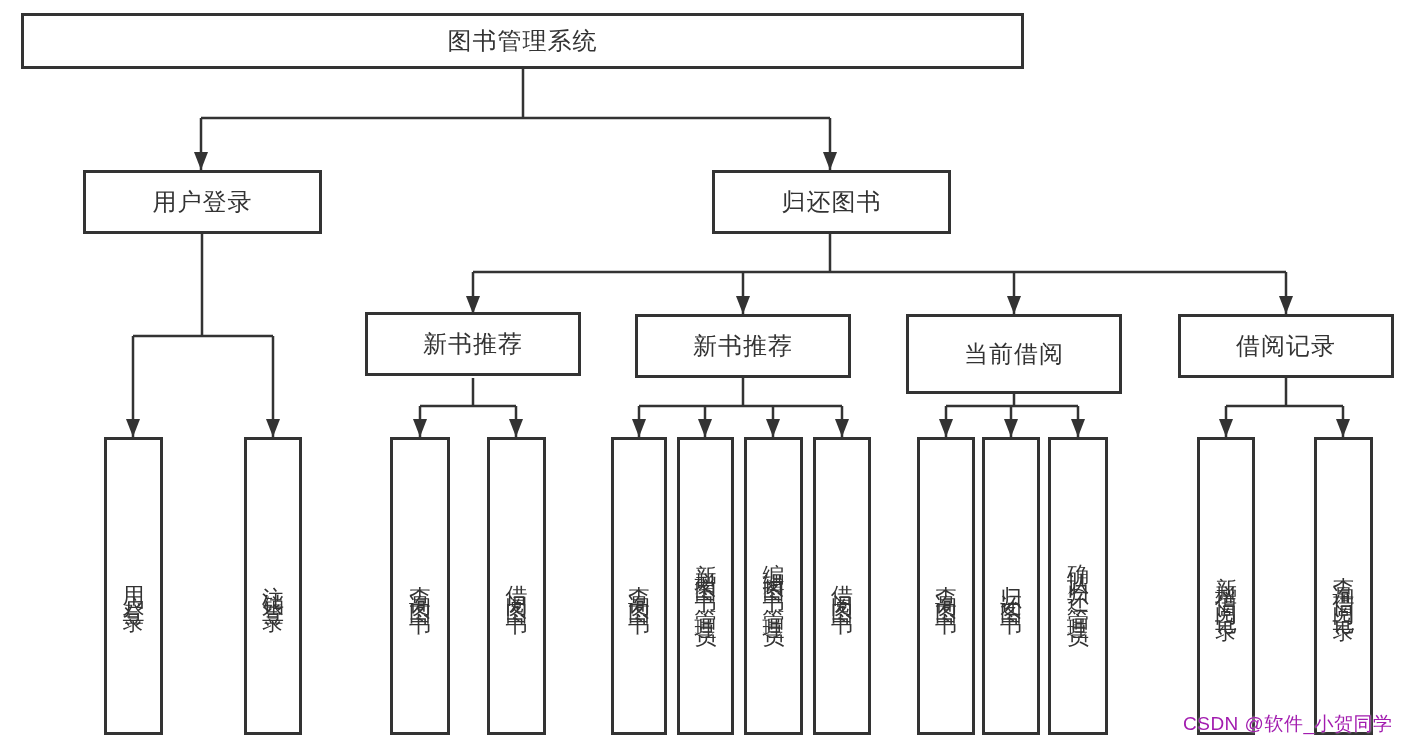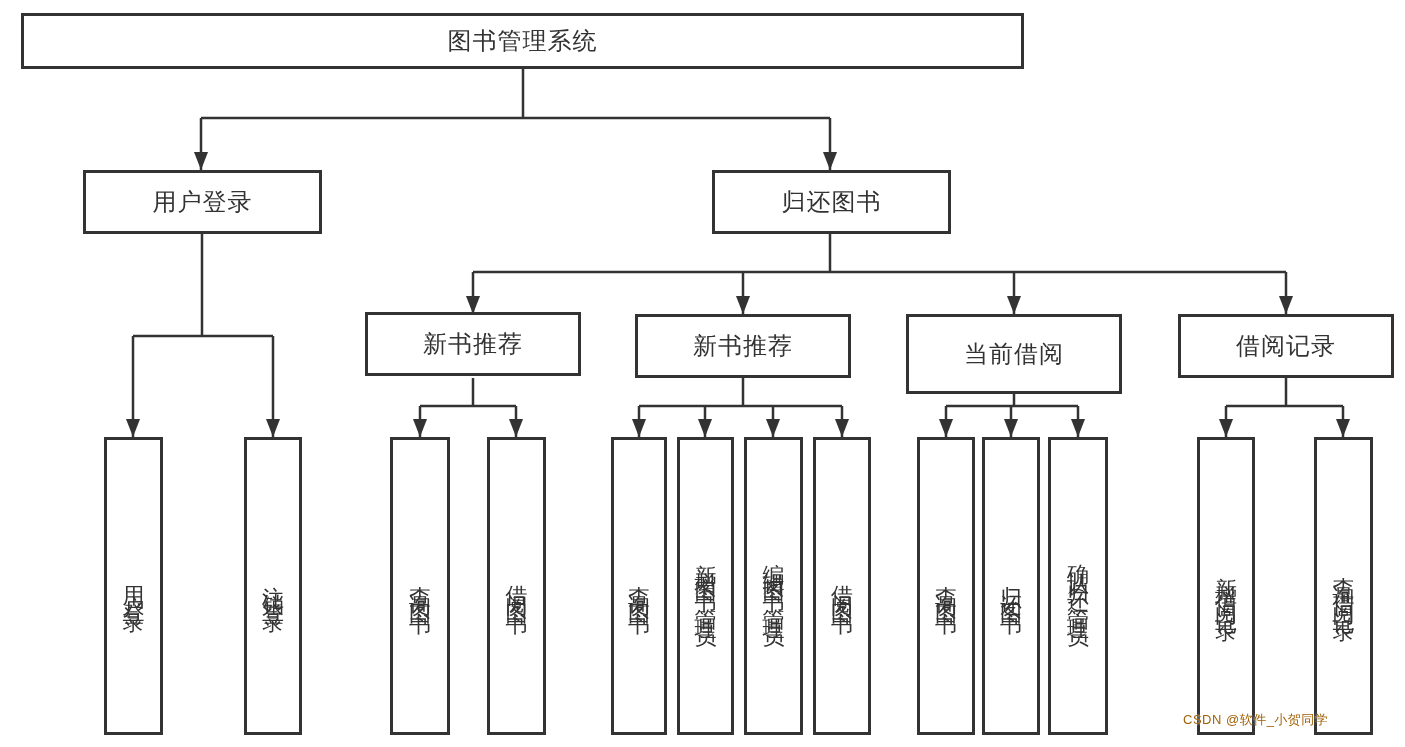--- a/index.html
+++ b/index.html
@@ -11,22 +11,22 @@
   .node{
     position:absolute;box-sizing:border-box;border:3px solid #333333;background:#ffffff;
     display:flex;align-items:center;justify-content:center;
   }
   .node .htext{font-size:24px;letter-spacing:1px;color:#333333;white-space:nowrap;}
   .leaf .vtext{
     writing-mode:vertical-rl;text-orientation:mixed;
     font-size:22px;letter-spacing:9px;line-height:1;white-space:nowrap;color:#333333;
   }
   .watermark{
-    position:absolute;left:1183px;top:711px;font-size:13px;letter-spacing:0.5px;
-    color:#a16207;white-space:nowrap;text-shadow:0 0 2px #ffffff;
+    position:absolute;left:1183px;top:711px;font-size:19px;letter-spacing:0.5px;
+    color:#a21caf;white-space:nowrap;text-shadow:0 0 2px #ffffff;
   }
 </style>
 </head>
 <body>
 
 <div class="canvas">
 
   <svg class="wires" width="1405" height="747" viewBox="0 0 1405 747">
     <defs>
       <marker id="ah" markerUnits="userSpaceOnUse" markerWidth="18" markerHeight="14" refX="18" refY="7" orient="auto">

